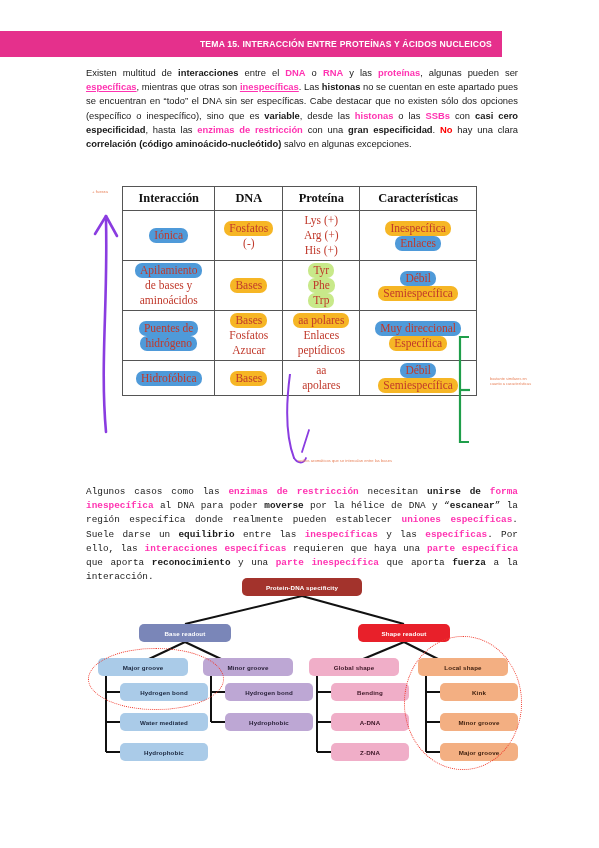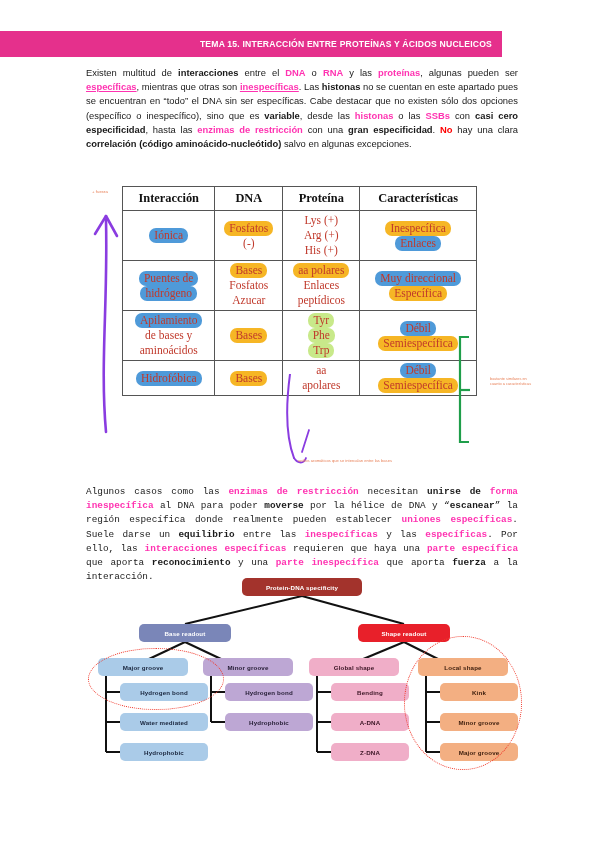--- a/index.html
+++ b/index.html
@@ -154,55 +154,55 @@
             <span class="cellline"><span>Arg (+)</span></span>
             <span class="cellline"><span>His (+)</span></span>
           </td>
           <td>
             <span class="cellline"><span class="hl-org">Inespecífica</span></span>
             <span class="cellline"><span class="hl-blue">Enlaces</span></span>
           </td>
         </tr>
         <tr>
           <td>
+            <span class="cellline"><span class="hl-blue">Apilamiento</span></span>
+            <span class="cellline"><span>de bases y</span></span>
+            <span class="cellline"><span>aminoácidos</span></span>
+          </td>
+          <td>
+            <span class="cellline"><span class="hl-org">Bases</span></span>
+          </td>
+          <td>
+            <span class="cellline"><span class="hl-grn">Tyr</span></span>
+            <span class="cellline"><span class="hl-grn">Phe</span></span>
+            <span class="cellline"><span class="hl-grn">Trp</span></span>
+          </td>
+          <td>
+            <span class="cellline"><span class="hl-blue">Débil</span></span>
+            <span class="cellline"><span class="hl-org">Semiespecífica</span></span>
+          </td>
+        </tr>
+        <tr>
+          <td>
             <span class="cellline"><span class="hl-blue">Puentes de</span></span>
             <span class="cellline"><span class="hl-blue">hidrógeno</span></span>
           </td>
           <td>
             <span class="cellline"><span class="hl-org">Bases</span></span>
             <span class="cellline"><span>Fosfatos</span></span>
             <span class="cellline"><span>Azucar</span></span>
           </td>
           <td>
             <span class="cellline"><span class="hl-org">aa polares</span></span>
             <span class="cellline"><span>Enlaces</span></span>
             <span class="cellline"><span>peptídicos</span></span>
           </td>
           <td>
             <span class="cellline"><span class="hl-blue">Muy direccional</span></span>
             <span class="cellline"><span class="hl-org">Específica</span></span>
-          </td>
-        </tr>
-        <tr>
-          <td>
-            <span class="cellline"><span class="hl-blue">Apilamiento</span></span>
-            <span class="cellline"><span>de bases y</span></span>
-            <span class="cellline"><span>aminoácidos</span></span>
-          </td>
-          <td>
-            <span class="cellline"><span class="hl-org">Bases</span></span>
-          </td>
-          <td>
-            <span class="cellline"><span class="hl-grn">Tyr</span></span>
-            <span class="cellline"><span class="hl-grn">Phe</span></span>
-            <span class="cellline"><span class="hl-grn">Trp</span></span>
-          </td>
-          <td>
-            <span class="cellline"><span class="hl-blue">Débil</span></span>
-            <span class="cellline"><span class="hl-org">Semiespecífica</span></span>
           </td>
         </tr>
         <tr>
           <td>
             <span class="cellline"><span class="hl-blue">Hidrofóbica</span></span>
           </td>
           <td>
             <span class="cellline"><span class="hl-org">Bases</span></span>
           </td>
           <td>

